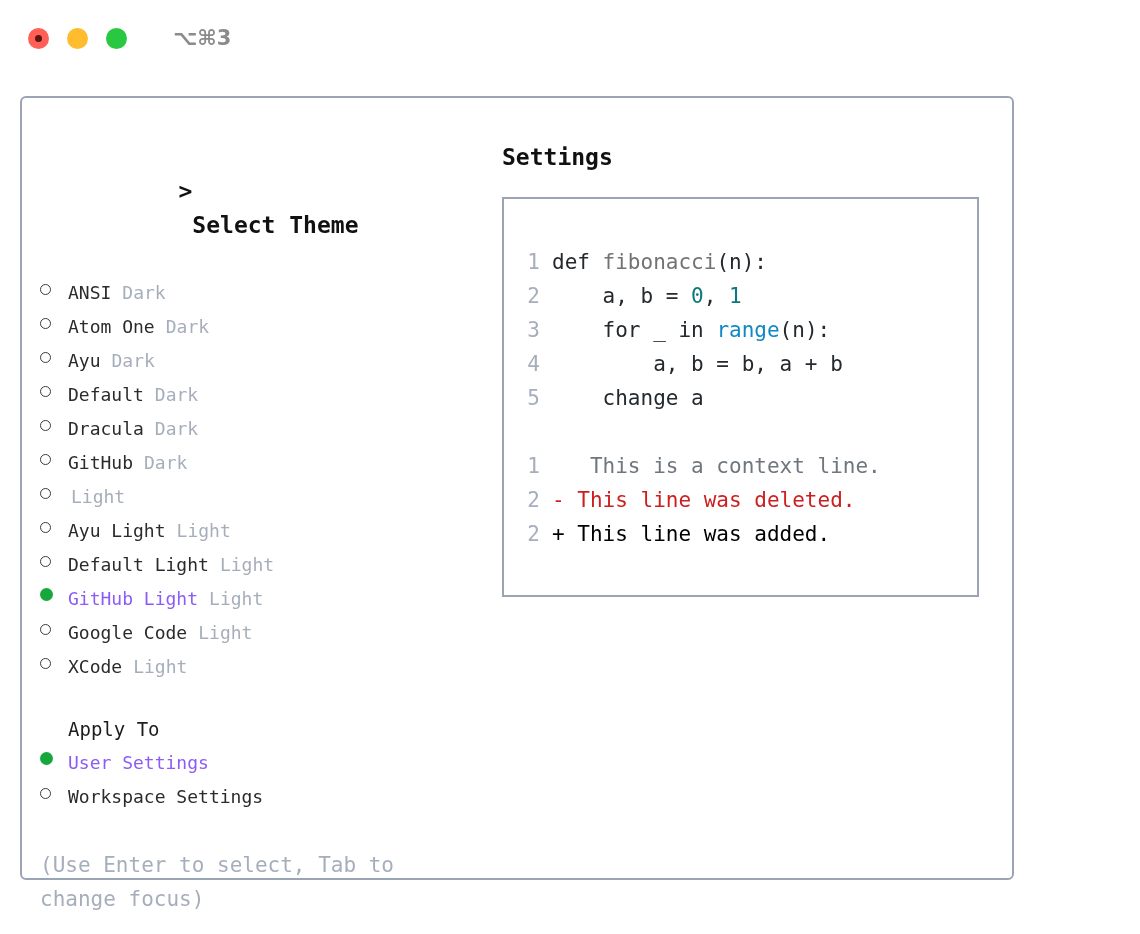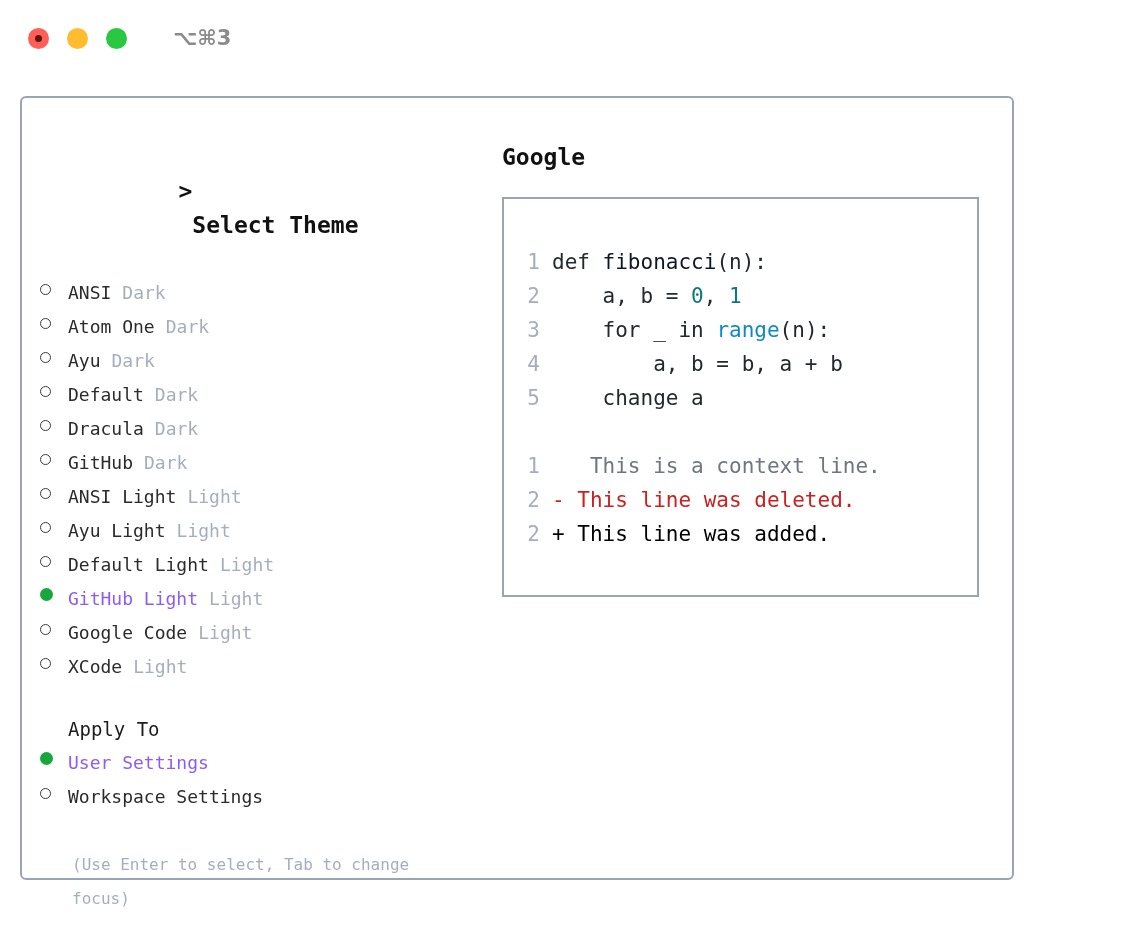--- a/index.html
+++ b/index.html
@@ -152,25 +152,24 @@
     color: #1c1c1c;
     line-height: 34px;
     padding-left: 28px;
     white-space: pre;
   }
 
   .spacer-sm { height: 28px; }
 
   .hint {
     margin-top: 34px;
-    font-size: 16px;
+    font-size: 21px;
     color: #a6aebc;
     line-height: 34px;
     width: 400px;
-    margin-left: 32px;
   }
 
   
   .right-col {
     position: absolute;
     left: 480px;
     top: 42px;
     width: 490px;
   }
   .preview-title {
@@ -202,21 +201,21 @@
   }
   .lno {
     display: inline-block;
     width: 24px;
     flex: 0 0 24px;
     text-align: right;
     color: #a6aebc;
   }
   .ctext { padding-left: 12px; color: #24292e; }
 
-  .tok-fn   { color: #0f172a; text-align: center; }
+  .tok-fn   { color: #737373; text-align: center; }
   .tok-num  { color: #0b7a7a; }
   .tok-call { color: #1088c4; }
   .tok-plain{ color: #24292e; }
 
   .diff-gap { height: 34px; }
   .diff-ctx { color: #6f767e; }
   .diff-del { color: #cc1f1f; text-align: right; }
   .diff-add { color: #000000; }
 </style>
 </head>
@@ -243,41 +242,41 @@
           <span> </span><span>Select Theme</span>
         </div>
 
         <div class="opt-list" id="theme-list">
             <div class="opt-row"><span class="bullet"><span class="dot-hollow"></span></span><span class="opt-label">ANSI</span><span class="opt-suffix">Dark</span></div>
             <div class="opt-row"><span class="bullet"><span class="dot-hollow"></span></span><span class="opt-label">Atom One</span><span class="opt-suffix">Dark</span></div>
             <div class="opt-row"><span class="bullet"><span class="dot-hollow"></span></span><span class="opt-label">Ayu</span><span class="opt-suffix">Dark</span></div>
             <div class="opt-row"><span class="bullet"><span class="dot-hollow"></span></span><span class="opt-label">Default</span><span class="opt-suffix">Dark</span></div>
             <div class="opt-row"><span class="bullet"><span class="dot-hollow"></span></span><span class="opt-label">Dracula</span><span class="opt-suffix">Dark</span></div>
             <div class="opt-row"><span class="bullet"><span class="dot-hollow"></span></span><span class="opt-label">GitHub</span><span class="opt-suffix">Dark</span></div>
-            <div class="opt-row"><span class="bullet"><span class="dot-hollow"></span></span><span class="opt-label">ANSI Light</span><span class="opt-suffix">Light</span></div>
+            <div class="opt-row"><span class="bullet"><span class="dot-hollow"></span></span><span class="opt-suffix">Light</span></div>
             <div class="opt-row"><span class="bullet"><span class="dot-hollow"></span></span><span class="opt-label">Ayu Light</span><span class="opt-suffix">Light</span></div>
             <div class="opt-row"><span class="bullet"><span class="dot-hollow"></span></span><span class="opt-label">Default Light</span><span class="opt-suffix">Light</span></div>
             <div class="opt-row"><span class="bullet"><span class="dot-filled"></span></span><span class="opt-label selected">GitHub Light</span><span class="opt-suffix">Light</span></div>
             <div class="opt-row"><span class="bullet"><span class="dot-hollow"></span></span><span class="opt-label">Google Code</span><span class="opt-suffix">Light</span></div>
             <div class="opt-row"><span class="bullet"><span class="dot-hollow"></span></span><span class="opt-label">XCode</span><span class="opt-suffix">Light</span></div>
           </div>
 
         <div class="spacer-sm"></div>
 
         <div class="group-title">Apply To</div>
         <div class="opt-list" id="apply-list">
             <div class="opt-row"><span class="bullet"><span class="dot-filled"></span></span><span class="opt-label selected">User Settings</span></div>
             <div class="opt-row"><span class="bullet"><span class="dot-hollow"></span></span><span class="opt-label">Workspace Settings</span></div>
           </div>
 
         <div class="hint">(Use Enter to select, Tab to change focus)</div>
       </div>
 
       <div class="right-col">
-        <div class="preview-title">Google</div>
+        <div class="preview-title">Settings</div>
         <div class="preview-box">
           <div class="code-area" id="code-area">
               <div class="code-line"><span class="lno">1</span><span class="ctext"><span class="tok-plain">def </span><span class="tok-fn">fibonacci</span><span class="tok-plain">(n):</span></span></div>
               <div class="code-line"><span class="lno">2</span><span class="ctext"><span class="tok-plain">    a, b = </span><span class="tok-num">0</span><span class="tok-plain">, </span><span class="tok-num">1</span></span></div>
               <div class="code-line"><span class="lno">3</span><span class="ctext"><span class="tok-plain">    for _ in </span><span class="tok-call">range</span><span class="tok-plain">(n):</span></span></div>
               <div class="code-line"><span class="lno">4</span><span class="ctext"><span class="tok-plain">        a, b = b, a + b</span></span></div>
               <div class="code-line"><span class="lno">5</span><span class="ctext"><span class="tok-plain">    change a</span></span></div>
               <div class="diff-gap"></div>
               <div class="code-line"><span class="lno">1</span><span class="ctext diff-ctx"><span> </span><span>  This is a context line.</span></span></div>
               <div class="code-line"><span class="lno">2</span><span class="ctext diff-del"><span>-</span><span> This line was deleted.</span></span></div>

